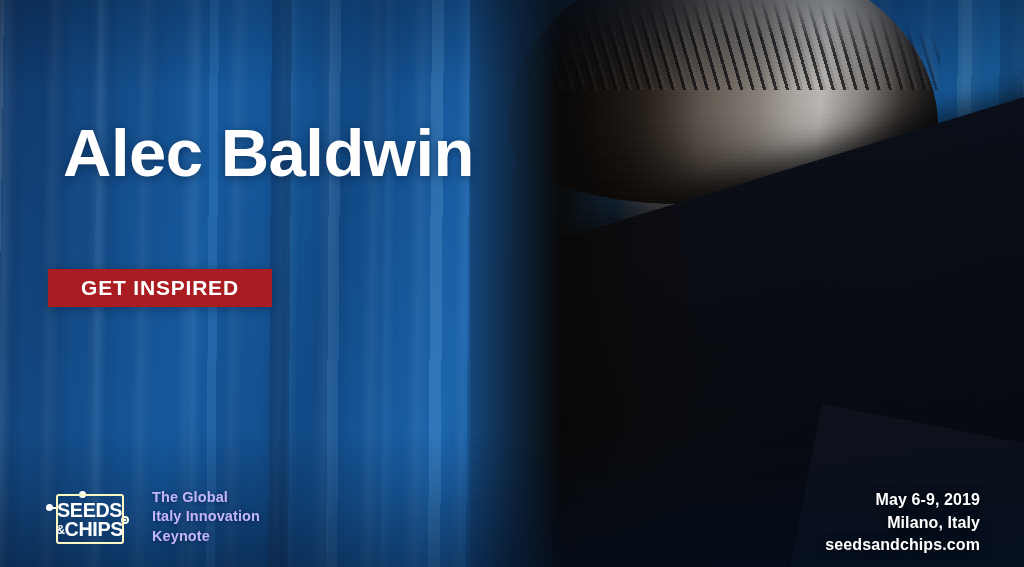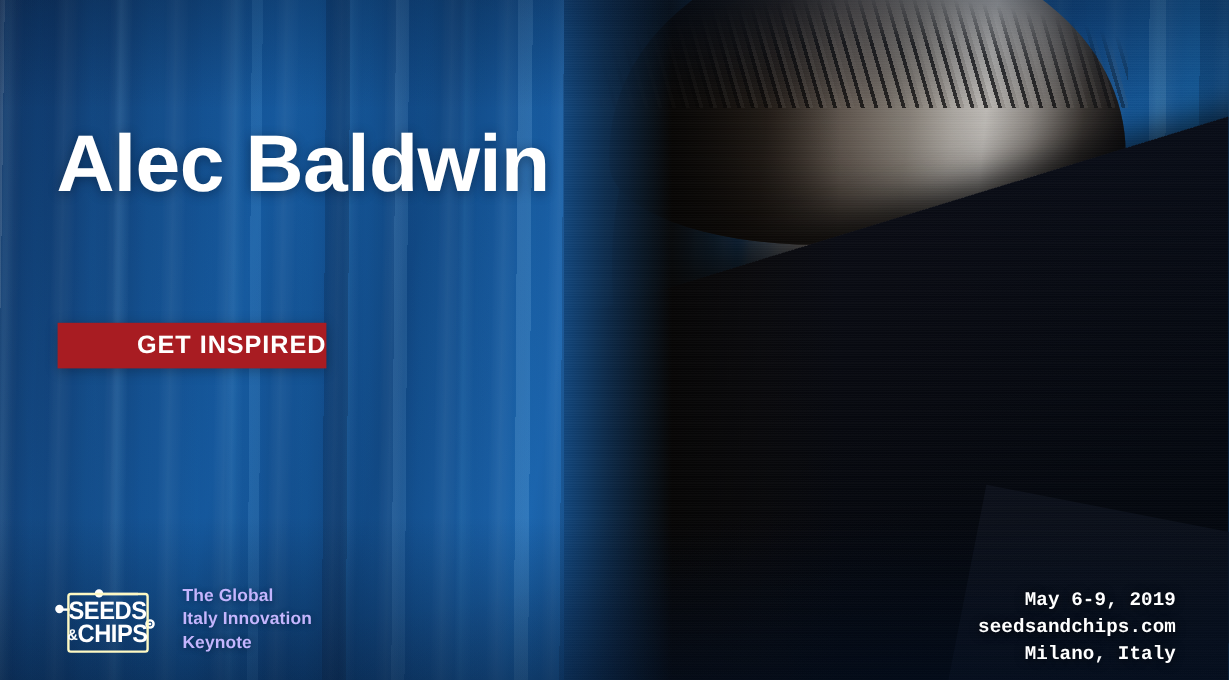--- a/index.html
+++ b/index.html
@@ -279,21 +279,21 @@
     width: 90px; height: 567px;
     background: linear-gradient(90deg, rgba(18,70,124,1) 0%, rgba(18,70,124,0.55) 42%, rgba(18,70,124,0) 100%);
     pointer-events: none;
   }
 
   
   .headline {
     position: absolute;
     left: 47px;
     top: 103px;
-    margin: 0;
+    margin: 16px;
     font-size: 67px;
     line-height: 1;
     font-weight: 700;
     letter-spacing: -0.5px;
     color: #ffffff;
     text-shadow: 0 2px 10px rgba(3,16,36,.45);
     white-space: nowrap;
     text-align: right;
   }
   .subhead {
@@ -310,21 +310,21 @@
     white-space: nowrap;
   }
   .cta {
     position: absolute;
     left: 48px;
     top: 269px;
     width: 224px;
     height: 38px;
     display: flex;
     align-items: center;
-    justify-content: flex-end;
+    justify-content: center;
     background: #a81c22;
     border: none;
     cursor: pointer;
     padding: 0;
     box-shadow: 0 2px 10px rgba(0,0,0,.28);
   }
   .cta span {
     font-family: "Liberation Sans", sans-serif;
     font-size: 21px;
     font-weight: 700;
@@ -408,21 +408,20 @@
     position: absolute;
     right: 44px;
     top: 489px;
     text-align: right;
     color: #ffffff;
     font-size: 16px;
     font-weight: 700;
     line-height: 1.42;
     letter-spacing: .1px;
     text-shadow: 0 1px 8px rgba(0,0,0,.75);
-    font-family: Liberation Mono, monospace;
   }
   .event-info div { white-space: nowrap; }
 </style>
 </head>
 <body>
 
 <div id="poster">
 
   <div class="bg-base"></div>
   <div class="bg-streaks"></div>
@@ -484,17 +483,17 @@
     </div>
     <div class="logo-tagline">
       <div>The Global</div>
       <div>Italy Innovation</div>
       <div>Keynote</div>
     </div>
   </div>
 
   <div class="event-info">
     <div>May 6-9, 2019</div>
+    <div>Milano, Italy</div>
     <div>seedsandchips.com</div>
-    <div>Milano, Italy</div>
   </div>
 
 </div>
 
 </body></html>

